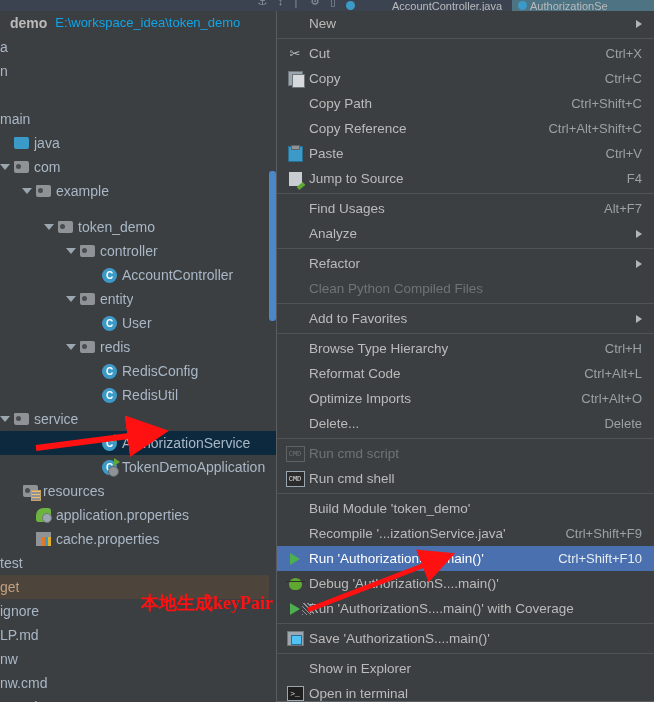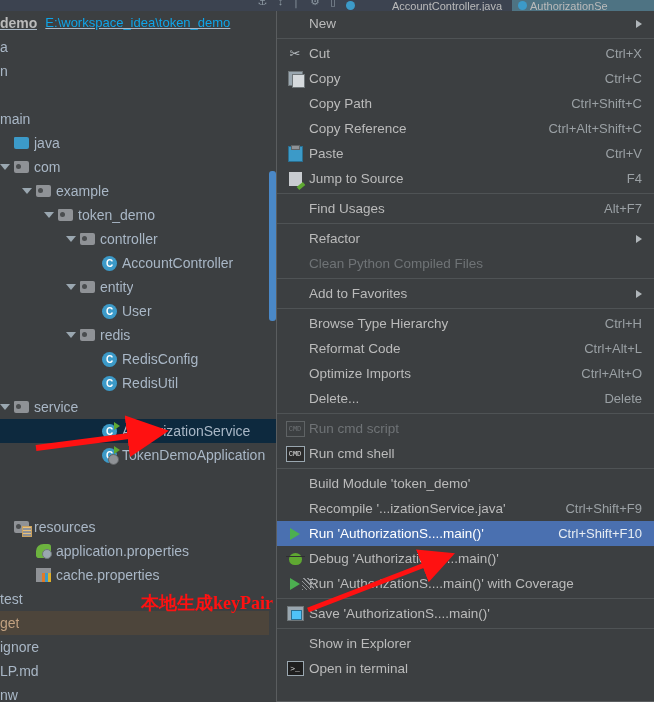--- a/index.html
+++ b/index.html
@@ -194,21 +194,21 @@
     <span class="cicon"></span>
     <span>AccountController.java</span>
   </div>
   <div class="tab active">
     <span class="cicon"></span>
     <span>AuthorizationSe</span>
   </div>
 </div>
 
 <div id="tree">
-    <div class="row" style="padding-left: 0px; text-decoration: underline;">
+    <div class="row" style="padding-left: 10px;">
       <span class="lbl bold">demo</span>
       <span class="path">E:\workspace_idea\token_demo</span>
     </div>
     <div class="row" style="padding-left: 0px;">
       <span class="lbl">a</span>
     </div>
     <div class="row" style="padding-left: 0px;">
       <span class="lbl">n</span>
     </div>
     <div class="row" style="padding-left: 0px;">
@@ -225,21 +225,21 @@
     <div class="row" style="padding-left: 0px;">
       <span class="arrow"></span>
       <span class="ico folder"></span>
       <span class="lbl">com</span>
     </div>
     <div class="row" style="padding-left: 22px;">
       <span class="arrow"></span>
       <span class="ico folder"></span>
       <span class="lbl">example</span>
     </div>
-    <div class="row" style="padding-left: 44px;">
+    <div class="row" style="padding-left: 44px; margin-top: 12px;">
       <span class="arrow"></span>
       <span class="ico folder"></span>
       <span class="lbl">token_demo</span>
     </div>
     <div class="row" style="padding-left: 66px;">
       <span class="arrow"></span>
       <span class="ico folder"></span>
       <span class="lbl">controller</span>
     </div>
     <div class="row" style="padding-left: 88px;">
@@ -280,21 +280,21 @@
     <div class="row selected" style="padding-left: 88px;">
       <span style="width: 14px; flex: 0 0 auto;"></span>
       <span class="ico cls runnable">C</span>
       <span class="lbl">AuthorizationService</span>
     </div>
     <div class="row" style="padding-left: 88px;">
       <span style="width: 14px; flex: 0 0 auto;"></span>
       <span class="ico cls runnable springboot">C</span>
       <span class="lbl">TokenDemoApplication</span>
     </div>
-    <div class="row" style="padding-left: 0px; margin-top: 48px;">
+    <div class="row" style="padding-left: 9px;">
       <span style="width: 14px; flex: 0 0 auto;"></span>
       <span class="ico folder res"></span>
       <span class="lbl">resources</span>
     </div>
     <div class="row" style="padding-left: 22px;">
       <span style="width: 14px; flex: 0 0 auto;"></span>
       <span class="ico leaf spring"></span>
       <span class="lbl">application.properties</span>
     </div>
     <div class="row" style="padding-left: 22px;">
@@ -370,20 +370,25 @@
         <span class="g-jump"></span>
       </span>
       <span class="mi-label">Jump to Source</span>
       <span class="mi-key">F4</span>
     </div>
     <div class="msep"></div>
     <div class="mi">
       <span class="mi-ico"></span>
       <span class="mi-label">Find Usages</span>
       <span class="mi-key">Alt+F7</span>
+    </div>
+    <div class="mi">
+      <span class="mi-ico"></span>
+      <span class="mi-label">Analyze</span>
+      <span class="mi-sub"></span>
     </div>
     <div class="msep"></div>
     <div class="mi">
       <span class="mi-ico"></span>
       <span class="mi-label">Refactor</span>
       <span class="mi-sub"></span>
     </div>
     <div class="mi disabled">
       <span class="mi-ico"></span>
       <span class="mi-label">Clean Python Compiled Files</span>

